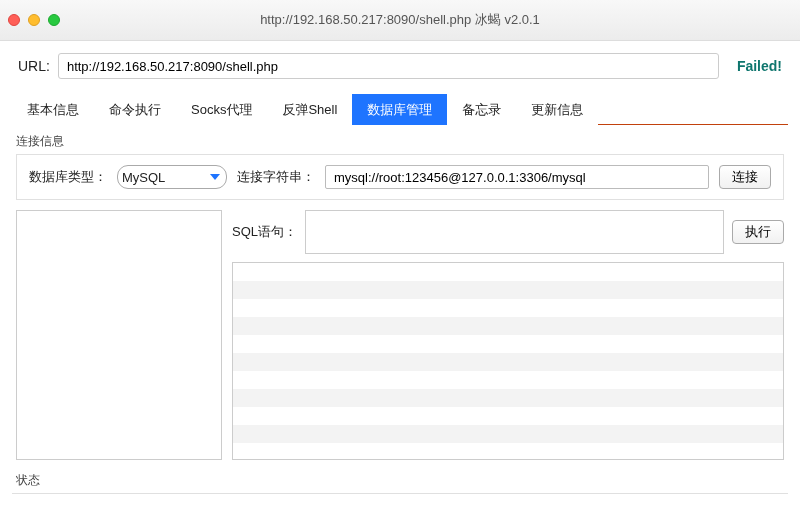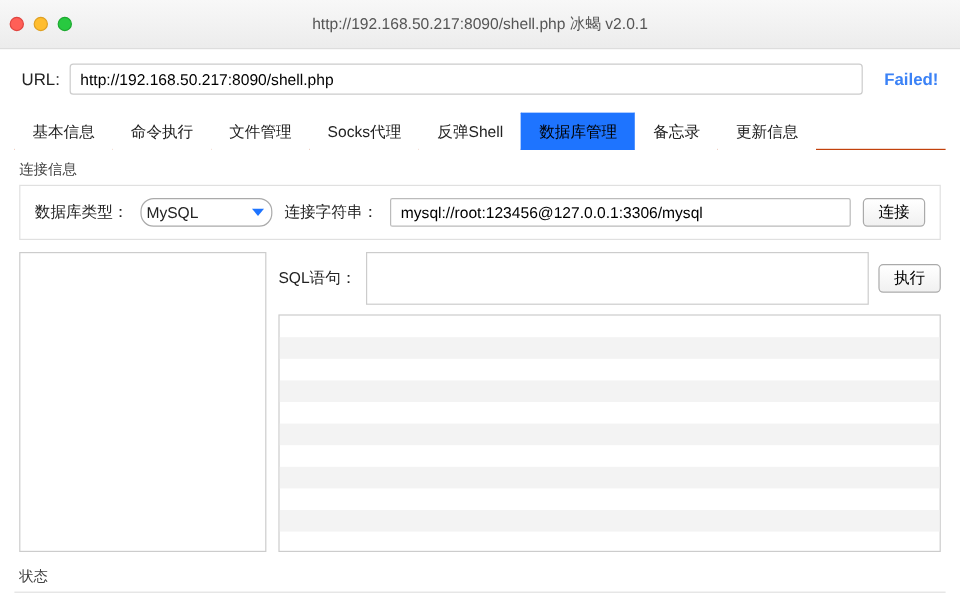--- a/index.html
+++ b/index.html
@@ -30,37 +30,37 @@
     padding: 12px 18px 8px 18px;
     gap: 8px;
   }
   .url-label { font-size:14px; }
   .url-input {
     flex:1; height:26px;
     border:1px solid #ccc; border-radius:3px;
     padding: 0 8px; font-size:13px;
     background:#fff;
   }
-  .status-right { color:#3b82f6; font-weight:bold; font-size:14px; margin-left:10px;}
+  .status-right { color:#0f766e; font-weight:bold; font-size:14px; margin-left:10px;}
   .tabs {
     display:flex;
     margin: 6px 12px 0 12px;
     border-bottom:1px solid #c2410c;
   }
   .tab {
     padding: 6px 14px;
     font-size:13px;
     cursor:pointer;
     border:1px solid transparent;
     border-bottom:none;
     position:relative; top:1px;
     background:#fff;
   }
   .tab.active {
-    background:#1e74ff; color:#000000;
+    background:#1e74ff; color:#ffffff;
     border-color:#1e74ff;
   }
   .section-label {
     font-size:12px; color:#444;
     margin: 8px 0 4px 16px;
   }
   .db-config {
     display:flex; align-items:center; gap:10px;
     margin: 0 16px;
     border:1px solid #e0e0e0;
@@ -141,21 +141,20 @@
 
 <div class="url-row">
   <span class="url-label">URL:</span>
   <input class="url-input" value="http://192.168.50.217:8090/shell.php" style="">
   <span class="status-right">Failed!</span>
 </div>
 
 <div class="tabs">
   <div class="tab">基本信息</div>
   <div class="tab">命令执行</div>
-  <div class="tab">文件管理</div>
   <div class="tab">Socks代理</div>
   <div class="tab">反弹Shell</div>
   <div class="tab active">数据库管理</div>
   <div class="tab">备忘录</div>
   <div class="tab">更新信息</div>
 </div>
 
 <div class="section-label">连接信息</div>
 <div class="db-config">
   <span>数据库类型：</span>

